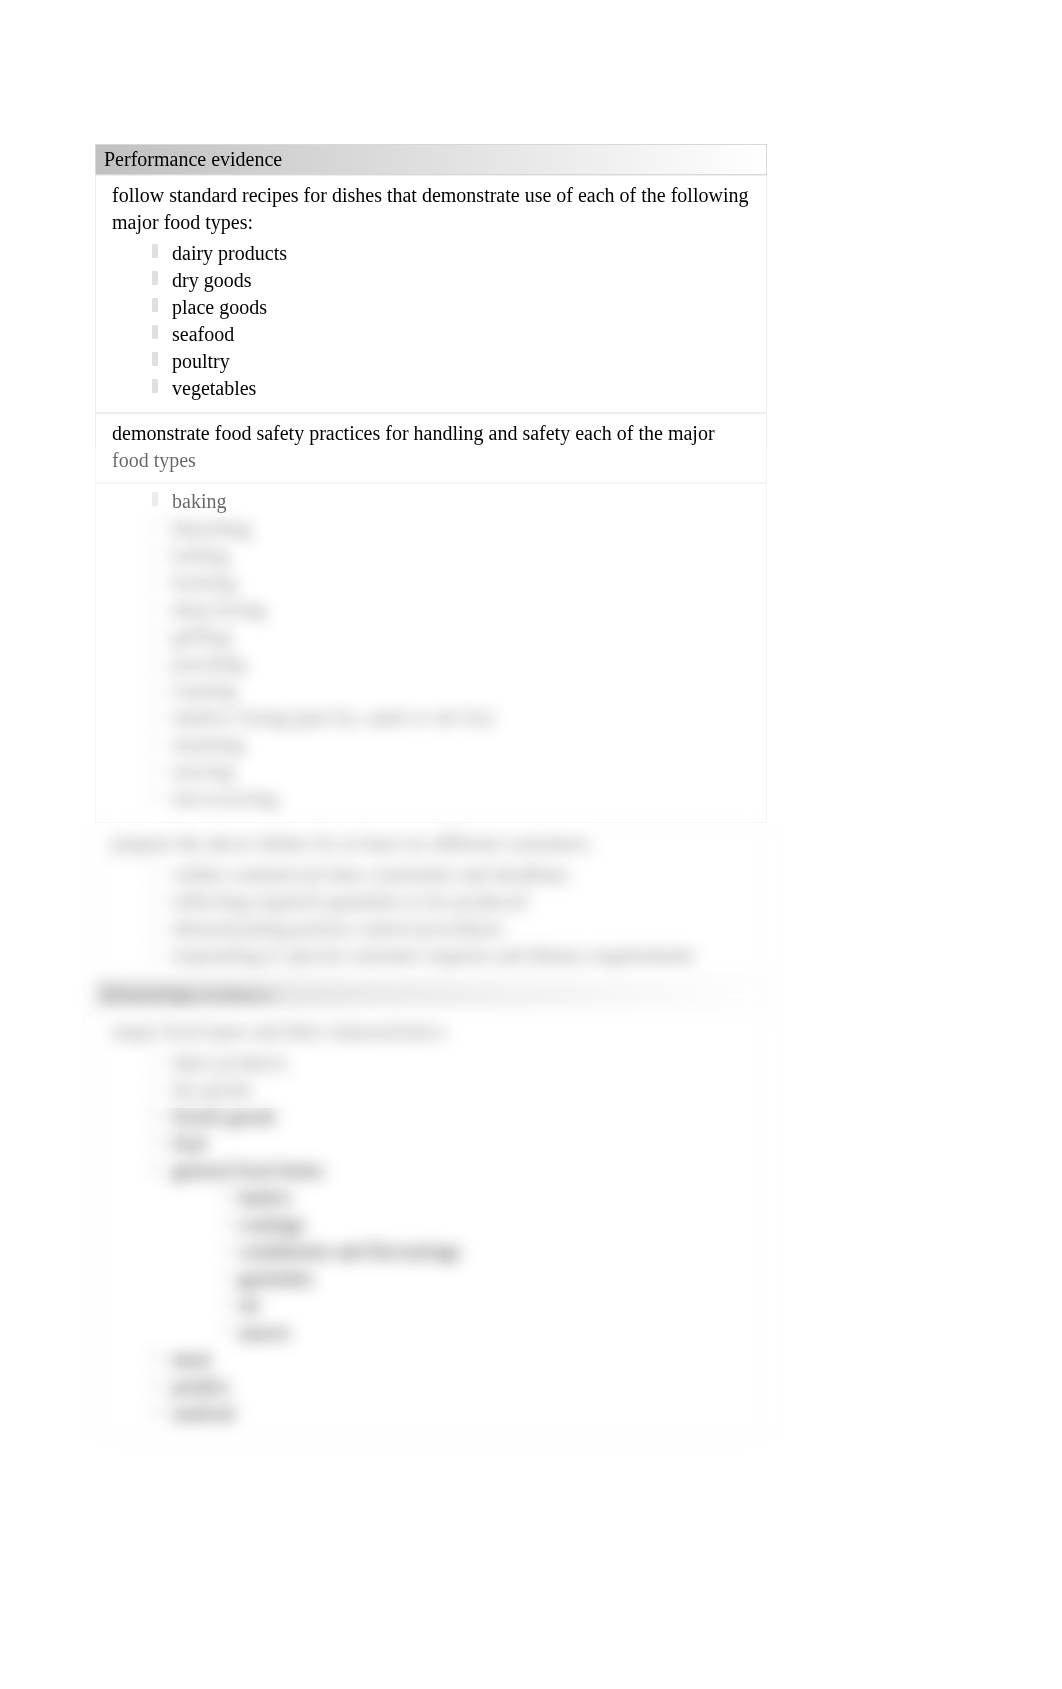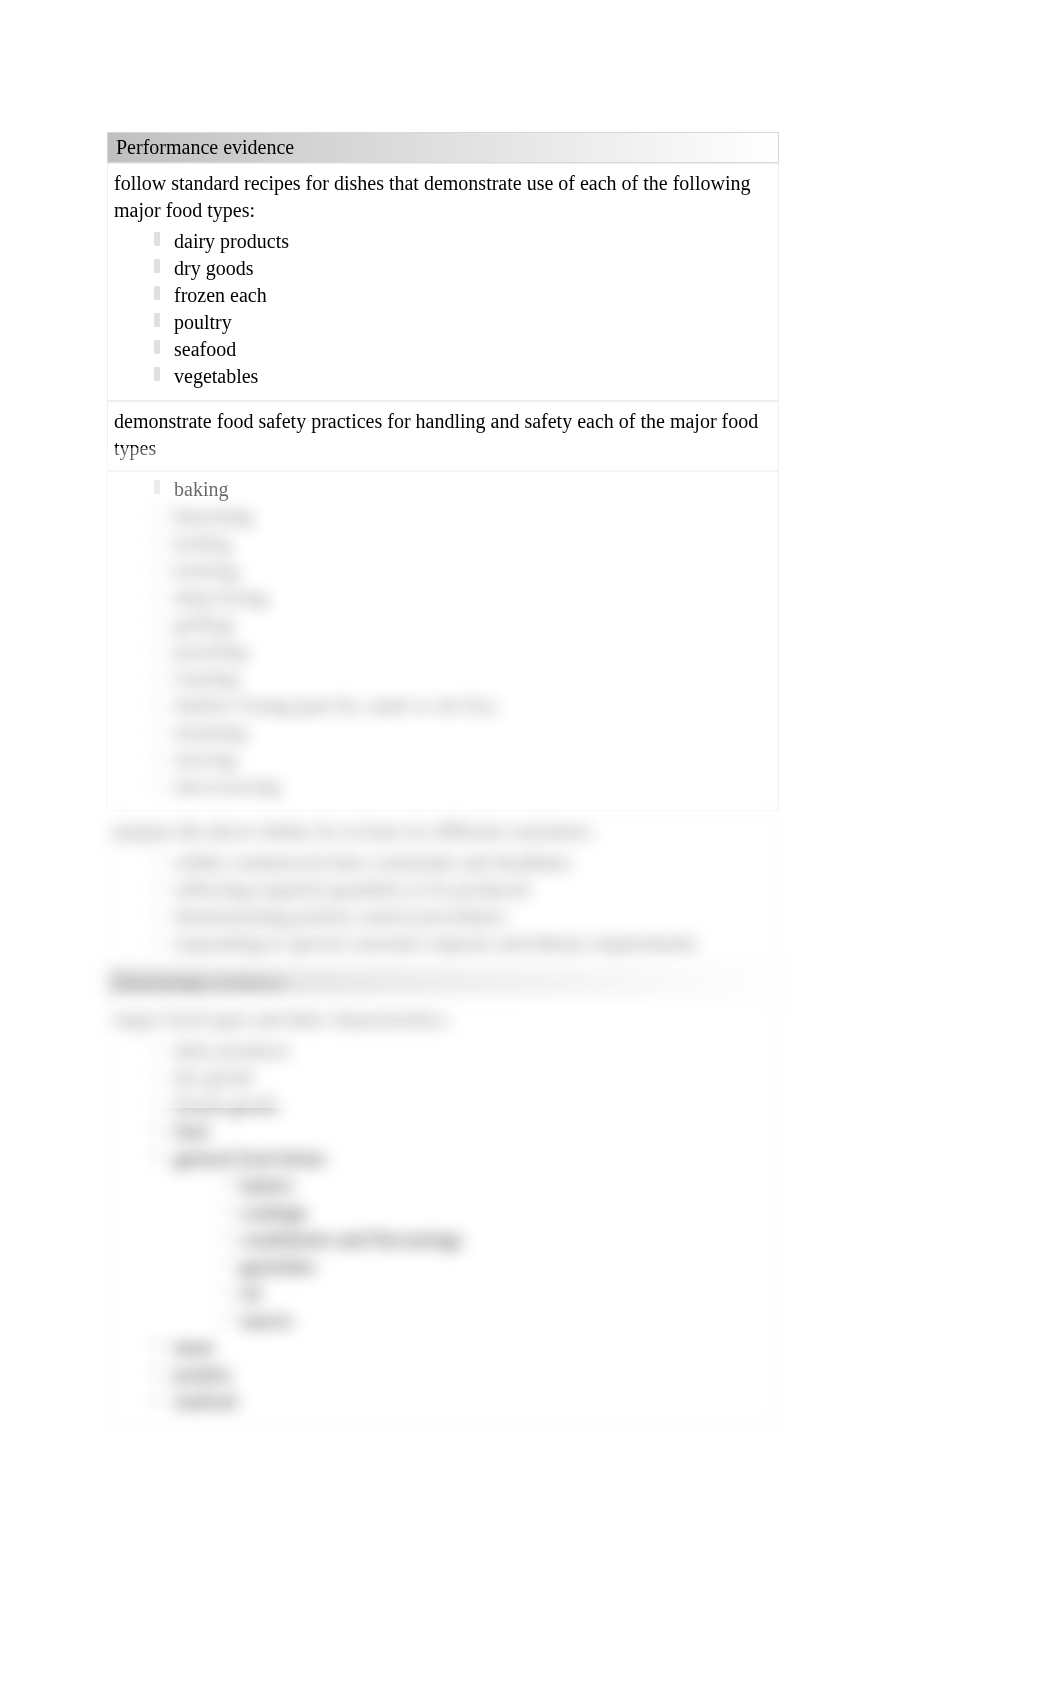--- a/index.html
+++ b/index.html
@@ -9,33 +9,32 @@
     font-size: 20px;
     color: #000000;
     width: 1062px;
     height: 1689px;
     position: relative;
     overflow: hidden;
   }
   .page {
     position: absolute;
     left: 95px;
-    top: 132px;
+    top: 144px;
     width: 672px;
-    margin-left: 12px;
   }
   .section-header {
     background: linear-gradient(to right, #c0c0c0 0%, #ffffff 100%);
     padding: 3px 8px;
     font-size: 20px;
     border: 1px solid #d8d8d8;
   }
   .cell {
     border: 1px solid #eeeeee;
-    padding: 4px 6px;
+    padding: 4px 16px;
     background: #ffffff;
   }
   .para {
     margin: 2px 0 4px 0;
     line-height: 1.35;
   }
   ul.bullets {
     list-style: none;
     padding-left: 40px;
     margin-bottom: 6px;
@@ -99,23 +98,23 @@
 
   <div class="section-header">
     <span>Performance evidence</span>
   </div>
 
   <div class="cell">
     <p class="para">follow standard recipes for dishes that demonstrate use of each of the following major food types:</p>
     <ul class="bullets">
       <li><span>dairy products</span></li>
       <li><span>dry goods</span></li>
-      <li><span>frozen each</span></li>
+      <li><span>place goods</span></li>
+      <li><span>seafood</span></li>
       <li><span>poultry</span></li>
-      <li><span>seafood</span></li>
       <li><span>vegetables</span></li>
     </ul>
   </div>
 
   <div class="cell">
     <p class="para">demonstrate food safety practices for handling and safety each of the major food types</p>
   </div>
 
   <div class="cell">
     <ul class="bullets">

